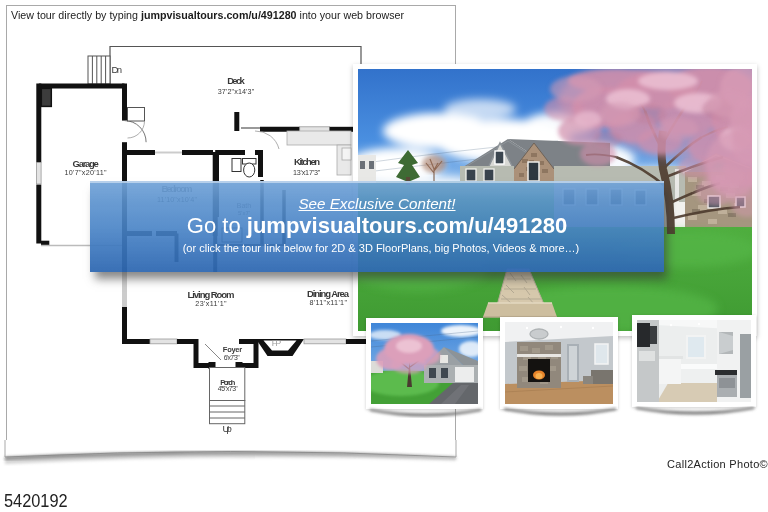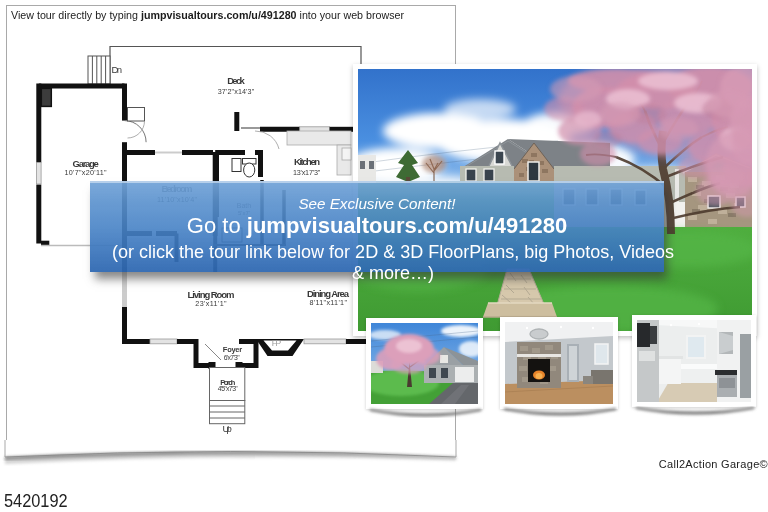--- a/index.html
+++ b/index.html
@@ -486,25 +486,25 @@
   <circle cx="34" cy="5" r="1.2" fill="#fff"></circle>
         <circle cx="62" cy="4" r="1.2" fill="#fff"></circle>
 </svg>
 </div>
 
 <div class="abs" style="left:90px;top:181px;width:574px;height:91px;
   background:linear-gradient(180deg, rgba(116,164,216,0.94) 0%, rgba(91,146,206,0.91) 22%, rgba(72,131,198,0.90) 50%, rgba(58,117,188,0.92) 75%, rgba(47,104,177,0.95) 100%);
   box-shadow:4px 8px 9px -1px rgba(55,55,55,0.6);">
   <div class="abs" style="left:0;top:0;width:100%;height:2px;background:rgba(255,255,255,0.45);"></div>
 
-  <div class="abs" style="left:0;top:14px;width:100%;text-align:center;font-style:italic;font-size:15.2px;color:#fff;">See Exclusive Content!</div>
+  <div class="abs" style="left:0;top:14px;width:100%;text-align:center;font-style:italic;font-size:15.2px;color:#fff;text-decoration:underline;">See Exclusive Content!</div>
 
   <div class="abs" style="left:0;top:32px;width:100%;text-align:center;font-size:22px;color:#fff;">Go to <b>jumpvisualtours.com/u/491280</b></div>
 
-  <div class="abs" style="left:16px;top:61px;width:100%;text-align:center;font-size:18px;color:#fff;">(or click the tour link below for 2D &amp; 3D FloorPlans, big Photos, Videos &amp; more…)</div>
+  <div class="abs" style="left:4px;top:61px;width:100%;text-align:center;font-size:11px;color:#fff;">(or click the tour link below for 2D &amp; 3D FloorPlans, big Photos, Videos &amp; more…)</div>
 </div>
 
 <svg class="abs" style="left:0;top:440px" width="470" height="40" viewBox="0 0 470 40">
   <defs>
         <filter id="pb">
           <feGaussianBlur stdDeviation="1.6"></feGaussianBlur>
         </filter>
       </defs>
   <path d="M5,0 L456,0 L456,17 Q230,6 5,17 Z" fill="#fff"></path>
   <path d="M5,0 L5,17 Q230,6 456,17 L456,0" fill="none" stroke="#a9a9a9" stroke-width="1"></path>
@@ -518,17 +518,17 @@
           <feGaussianBlur stdDeviation="1.4"></feGaussianBlur>
         </filter>
       </defs>
   <g filter="url(#tc)">
     <path d="M20,7 Q75,16 131,7 L131,9 Q75,20 20,9 Z" fill="#6e6e6e"></path>
     <path d="M154,6 Q211,15 266,6 L266,8 Q211,19 154,8 Z" fill="#6e6e6e"></path>
     <path d="M286,5 Q345,14 404,5 L404,7 Q345,18 286,7 Z" fill="#6e6e6e"></path>
   </g>
 </svg>
 
-<div class="abs" style="left:567px;top:457.5px;width:201px;text-align:right;font-size:11px;letter-spacing:0.3px;color:#222;">Call2Action Garage©</div>
+<div class="abs" style="left:567px;top:457.5px;width:201px;text-align:right;font-size:11px;letter-spacing:0.3px;color:#222;">Call2Action Photo©</div>
 
 <div class="abs" style="left:4px;top:489.5px;font-size:19px;color:#222;transform:scaleX(0.86);transform-origin:0 0;">5420192</div>
 
 </div>
 
 </body></html>

